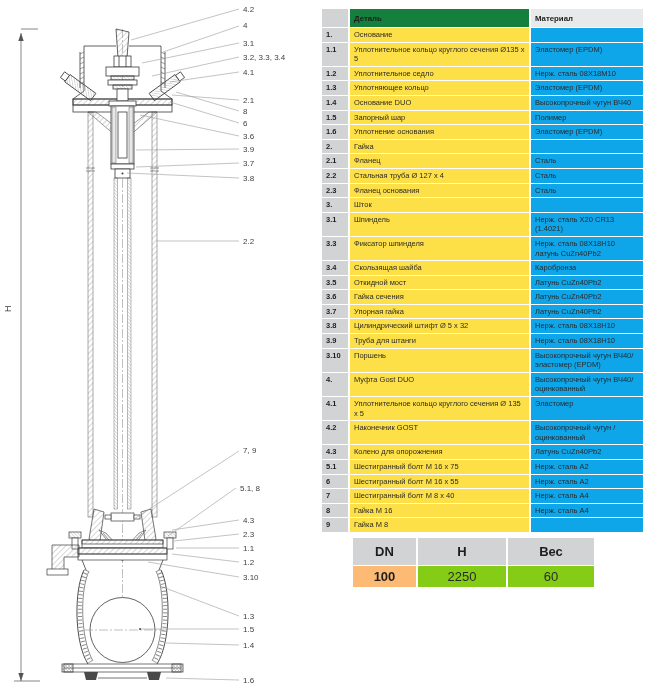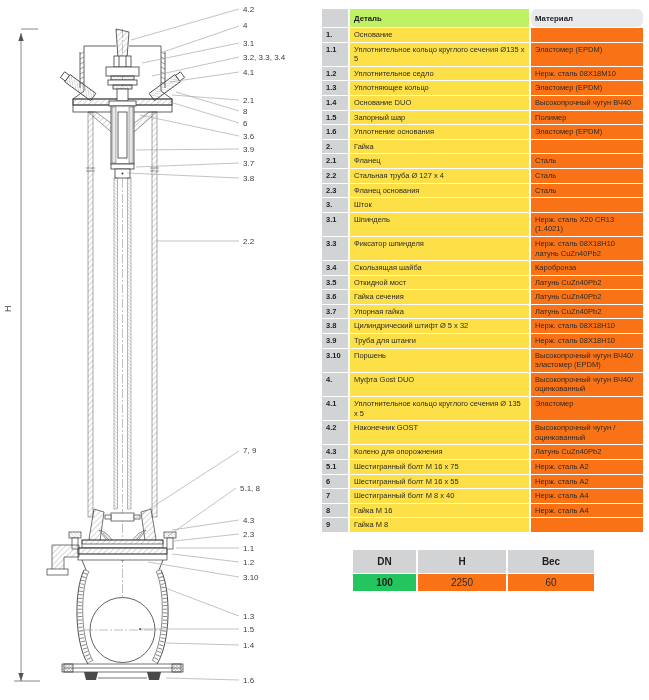--- a/index.html
+++ b/index.html
@@ -9,32 +9,32 @@
   }
   .drawing{position:absolute;left:0;top:0;}
   svg text{font-family:"Liberation Sans",sans-serif;}
   .co{font-size:8px;fill:#3d3d3d;}
   .dimH{font-size:9px;fill:#3d3d3d;}
   .right-panel{position:absolute;left:320px;top:8px;width:329px;}
   table{border-collapse:separate;border-spacing:2px 1px;}
   .parts-table{font-size:7.5px;width:325px;table-layout:fixed;}
   .parts-table th{font-size:7.8px;font-weight:bold;text-align:left;padding:5px 4px 4px 4px;color:#1e1e1e;}
   .parts-table th.num-h{background:#d2d3d5;width:18px;}
-  .parts-table th.part-h{background:#bef264;width:171px;}
-  .parts-table th.mat-h{background:#e8e9ea;width:104px;border-radius:6px;}
+  .parts-table th.part-h{background:#15803d;width:171px;}
+  .parts-table th.mat-h{background:#e8e9ea;width:104px;}
   .parts-table td{line-height:9.6px;padding:2px 4px;vertical-align:top;}
   .parts-table td.num{background:#d2d3d5;font-weight:bold;color:#1e1e1e;}
   .parts-table td.part{background:#fde047;}
-  .parts-table td.mat{background:#f97316;}
-  .dims-table{margin-top:16px;margin-left:31px;font-size:10px;table-layout:fixed;text-align:center;}
+  .parts-table td.mat{background:#0ea5e9;}
+  .dims-table{margin-top:4px;margin-left:31px;font-size:13px;table-layout:fixed;text-align:center;}
   .dims-table th{background:#d2d3d5;font-weight:bold;padding:6px 2px;color:#1e1e1e;}
   .dims-table th.c1{width:59px;} .dims-table th.c2{width:84px;} .dims-table th.c3{width:82px;}
   .dims-table td{padding:3px 2px;}
-  .dims-table td.dn{background:#22c55e;font-weight:bold;color:#1e1e1e;}
-  .dims-table td.hv,.dims-table td.wv{background:#f97316;}
+  .dims-table td.dn{background:#fdba74;font-weight:bold;color:#1e1e1e;}
+  .dims-table td.hv,.dims-table td.wv{background:#84cc16;}
 </style>
 </head>
 <body>
 
 <svg class="drawing" width="322" height="700" viewBox="0 0 322 700">
   <defs>
     <pattern id="h1" width="4" height="4" patternUnits="userSpaceOnUse" patternTransform="rotate(45)">
       <line x1="0" y1="0" x2="0" y2="4" stroke="#8a8a8a" stroke-width="0.7"></line>
     </pattern>
     <pattern id="h2" width="2.4" height="2.4" patternUnits="userSpaceOnUse" patternTransform="rotate(135)">

